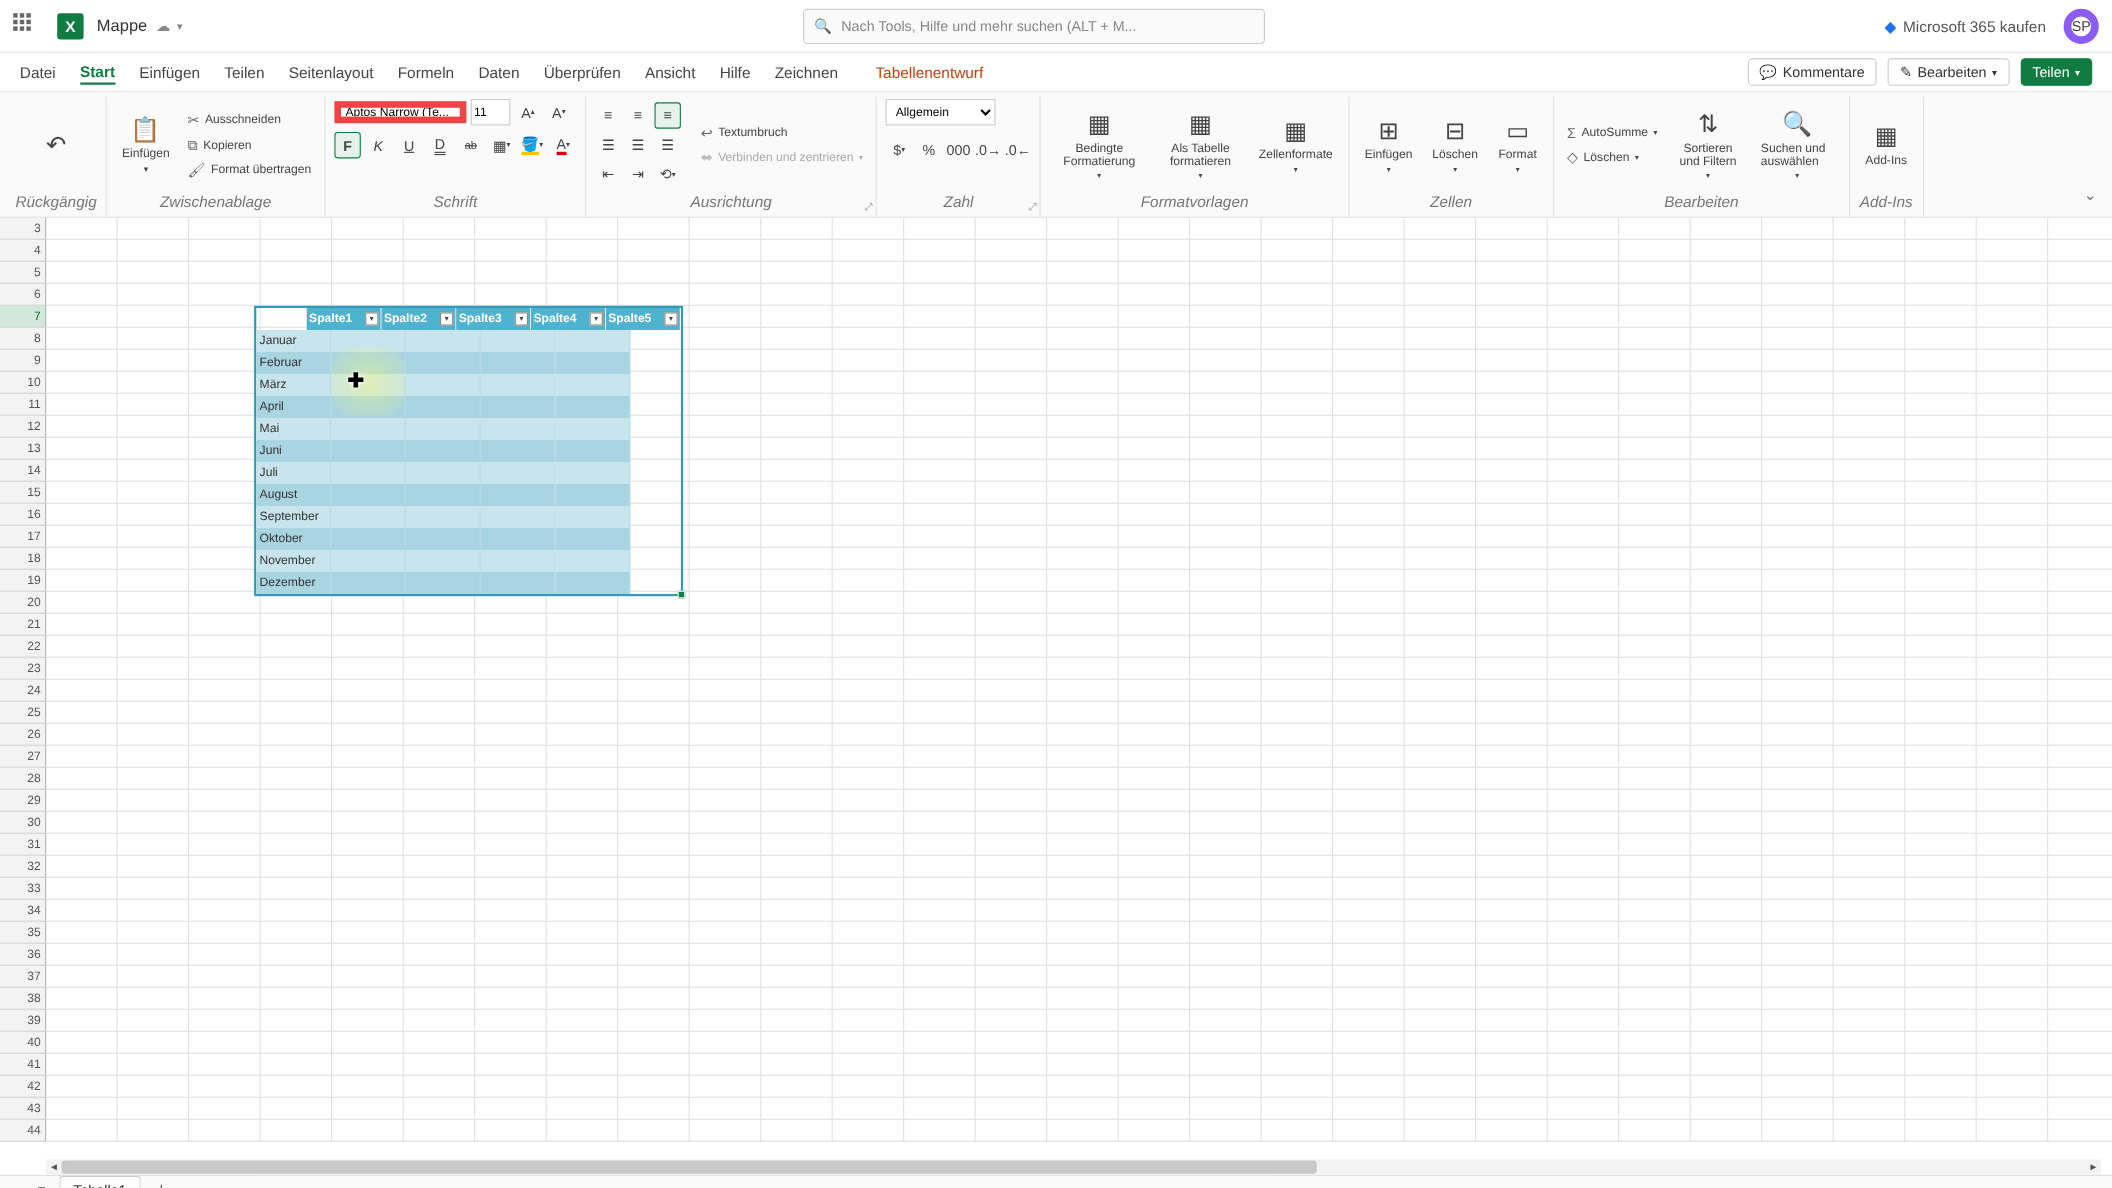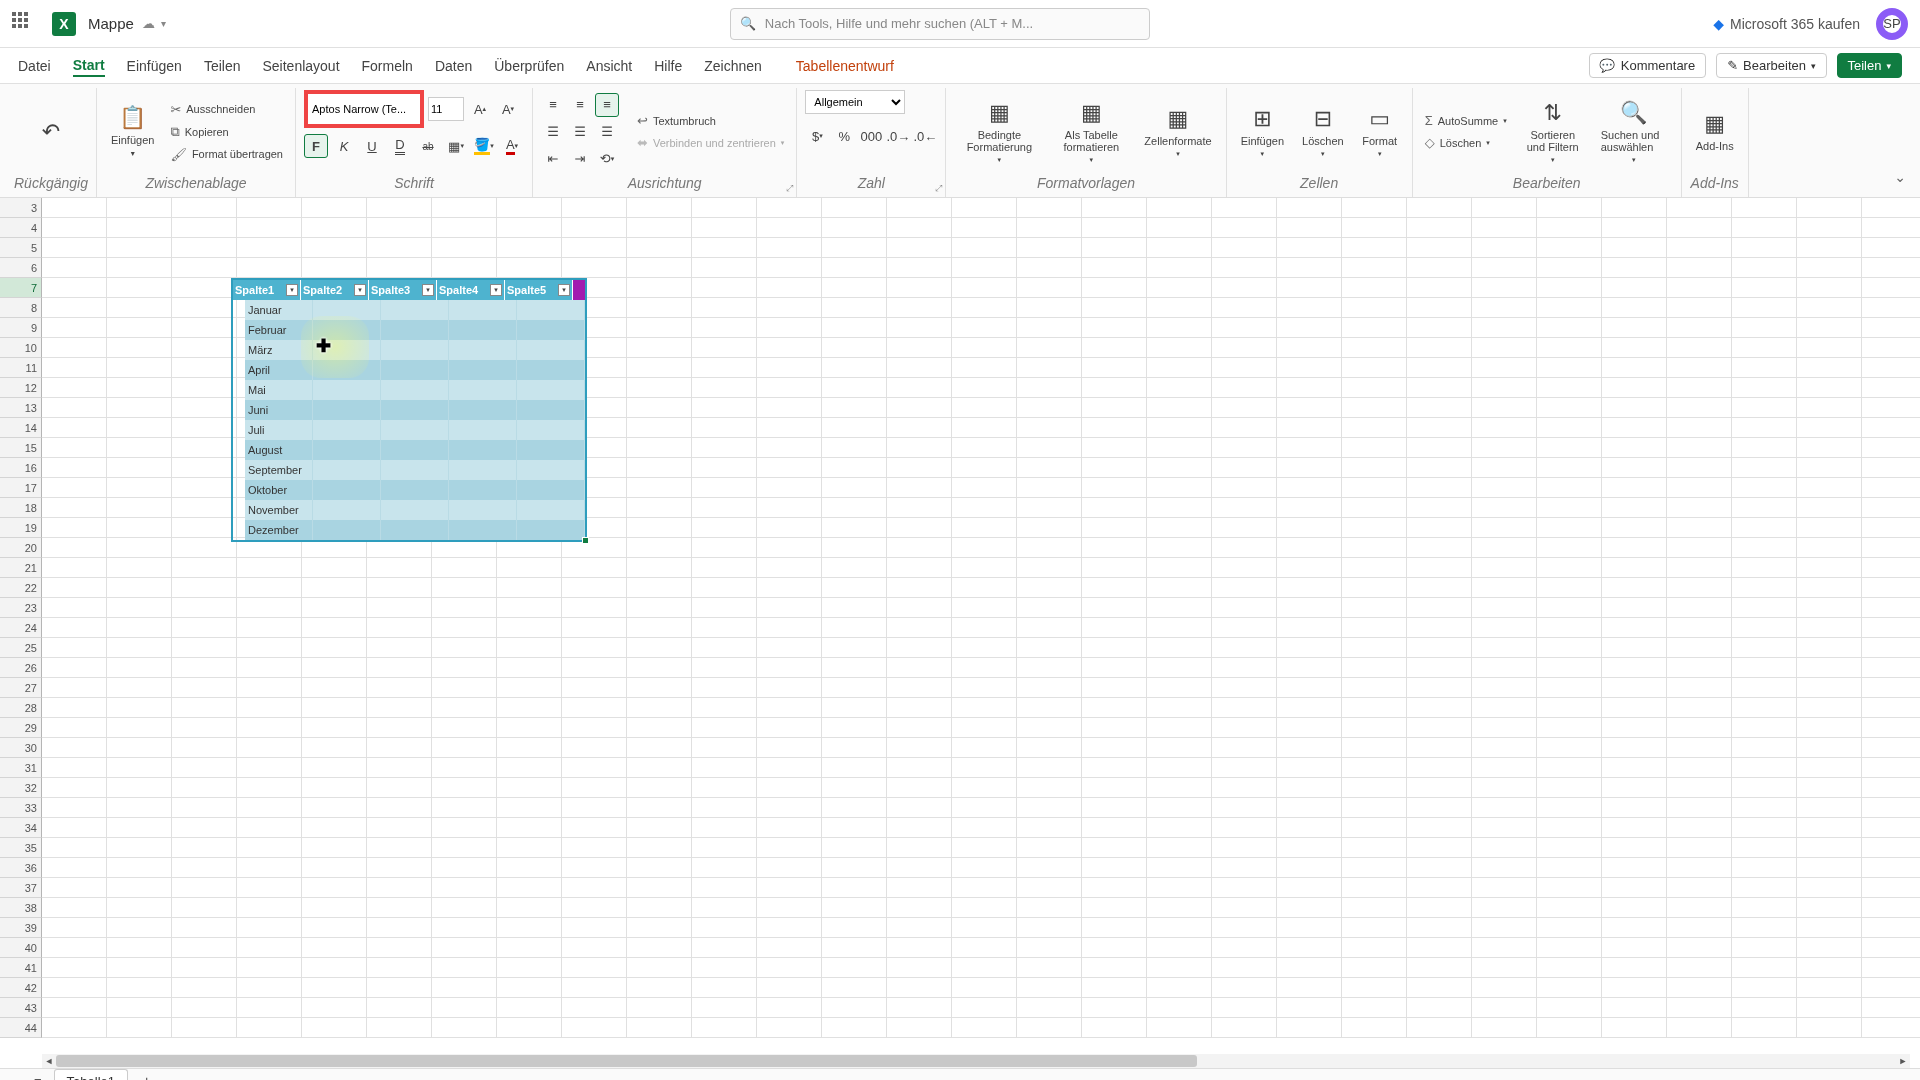--- a/index.html
+++ b/index.html
@@ -37,21 +37,21 @@
 .rgroup-body { display: flex; align-items: center; gap: 6px; flex: 1; }
 .rgroup-label { font-size: 14px; color: #777; padding: 2px 0 4px; font-style: italic; }
 .vbtn { display: flex; flex-direction: column; align-items: center; justify-content: center; gap: 3px; padding: 4px 6px; cursor: pointer; font-size: 11px; color: #444; border-radius: 3px; min-width: 48px; }
 .vbtn .ic { font-size: 22px; color: #444; }
 .hbtn-stack { display: flex; flex-direction: column; gap: 3px; }
 .hbtn { display: flex; align-items: center; gap: 5px; font-size: 11px; color: #444; cursor: pointer; padding: 2px 4px; }
 .hbtn .ic { font-size: 13px; color: #666; }
 .hbtn.disabled { color: #aaa; }
 .hbtn.disabled .ic { color: #bbb; }
 .font-row { display: flex; gap: 4px; align-items: center; }
-.font-select { width: 120px; height: 38px; border: 4px solid #ef4444; font-size: 11px; padding: 0 4px; background: #fff; }
+.font-select { width: 120px; height: 20px; border: 6px solid #ef4444; font-size: 11px; padding: 0 4px; background: #fff; }
 .size-select { width: 36px; height: 24px; border: 1px solid #ccc; font-size: 11px; padding: 0 2px; background: #fff; }
 .icon-btn { width: 24px; height: 24px; display: flex; align-items: center; justify-content: center; cursor: pointer; border-radius: 3px; font-size: 13px; color: #444; position: relative; }
 .icon-btn.active { border: 1px solid #107c41; background: #e6f3ec; }
 .icon-btn.bold-f { font-weight: bold; }
 .icon-btn.italic-k { font-style: italic; }
 .icon-btn.underline-u { text-decoration: underline; }
 .icon-btn.strike-abc { text-decoration: line-through; font-size: 10px; }
 .grid3 { display: grid; grid-template-columns: repeat(3, 24px); gap: 3px; }
 .number-select { width: 100px; height: 24px; border: 1px solid #ccc; font-size: 11px; padding: 0 4px; background: #fff; margin-bottom: 4px; }
 .mini-icons { display: flex; gap: 3px; }
@@ -63,25 +63,25 @@
 .grid-area { position: relative; height: 870px; overflow: hidden; background: #fff; }
 .row-headers { position: absolute; left: 0; top: 0; width: 42px; background: #f3f3f3; }
 .row-h { height: 20px; border-bottom: 1px solid #d4d4d4; border-right: 1px solid #b5b5b5; display: flex; align-items: center; justify-content: flex-end; padding-right: 4px; font-size: 11px; color: #555; }
 .row-h.sel { background: #d2e8d8; color: #0e6b37; }
 .cells { position: absolute; left: 42px; top: 0; }
 .cell-row { display: flex; height: 20px; }
 .cell { width: 65px; height: 20px; border-right: 1px solid #e0e0e0; border-bottom: 1px solid #e0e0e0; }
 
 
 .xl-table { position: absolute; left: 231px; top: 80px; border: 2px solid #2e9dbd; }
-.xl-th-row { display: flex; background: #a21caf; }
+.xl-th-row { display: flex; background: #a21caf; margin-left: 46px; }
 .xl-th { width: 68px; height: 20px; background: #4eb3cf; border-right: 1px solid #fff; display: flex; align-items: center; justify-content: space-between; padding: 0 2px; }
 .xl-th-txt { font-size: 11px; font-weight: bold; color: #fff; }
 .xl-th-dd { width: 12px; height: 12px; background: #fff; border: 1px solid #888; display: flex; align-items: center; justify-content: center; font-size: 7px; color: #444; cursor: pointer; }
-.xl-tr { display: flex; padding-left: 12px; }
+.xl-tr { display: flex; }
 .xl-td { width: 68px; height: 20px; border-right: 1px solid #b9dbe5; padding: 0 3px; font-size: 11px; display: flex; align-items: center; }
 .xl-tr.odd .xl-td { background: #c8e4ec; }
 .xl-tr.even .xl-td { background: #a9d4e1; }
 .fill-handle { position: absolute; right: -4px; bottom: -4px; width: 7px; height: 7px; background: #107c41; border: 1px solid #fff; }
 .cursor-plus { position: absolute; left: 316px; top: 137px; font-size: 18px; font-weight: bold; color: #000; pointer-events: none; text-shadow: 0 0 3px #fff, 0 0 3px #fff; }
 .highlight-yellow { position: absolute; left: 301px; top: 118px; width: 68px; height: 62px; background: radial-gradient(rgba(255,255,100,0.4), rgba(255,255,100,0)); pointer-events: none; border-radius: 20px; }
 
 
 .hscroll { position: absolute; left: 42px; right: 10px; bottom: 0; height: 14px; background: #f3f3f3; display: flex; align-items: center; }
 .hscroll .arrow { width: 14px; height: 14px; display: flex; align-items: center; justify-content: center; font-size: 9px; color: #555; cursor: pointer; }

